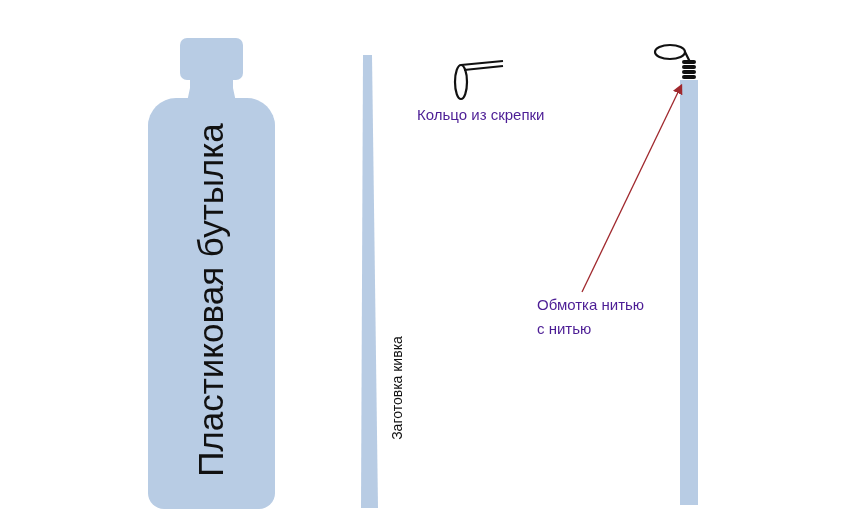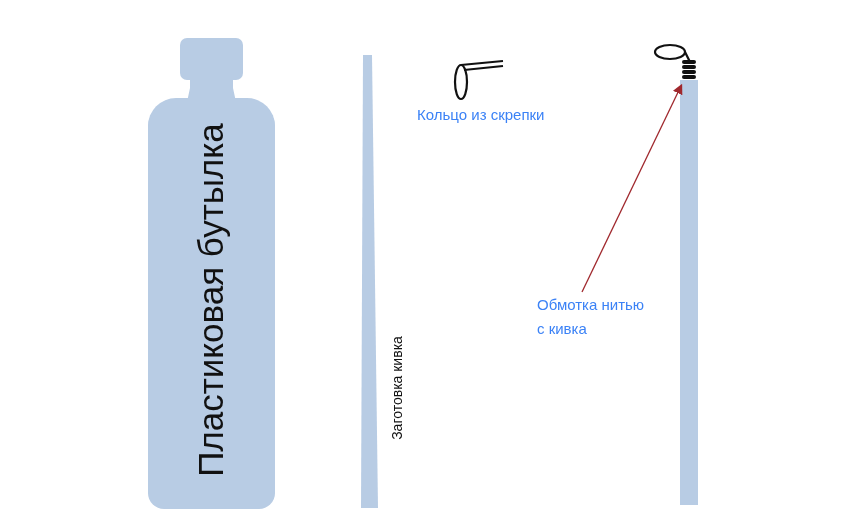--- a/index.html
+++ b/index.html
@@ -6,21 +6,21 @@
   body { width: 850px; height: 526px; background: #ffffff; position: relative; overflow: hidden; font-family: "Liberation Sans", "DejaVu Sans", sans-serif; }
   .abs { position: absolute; }
   .bottle-cap { left: 180px; top: 38px; width: 63px; height: 42px; background: #b8cce4; border-radius: 7px; }
   .bottle-neck { left: 190px; top: 74px; width: 43px; height: 30px; background: #b8cce4; }
   .bottle-body { left: 148px; top: 98px; width: 127px; height: 411px; background: #b8cce4; border-radius: 28px 28px 16px 16px; }
   .bottle-label { left: 211px; top: 300px; width: 0; height: 0; }
   .bottle-label span { position: absolute; white-space: nowrap; font-size: 35px; color: #111; transform: translate(-50%, -50%) rotate(-90deg); left: 0; top: 0; }
   .rod { background: #b8cce4; }
   .rod-label { left: 397px; top: 388px; width: 0; height: 0; }
   .rod-label span { position: absolute; white-space: nowrap; font-size: 14px; color: #111; transform: translate(-50%, -50%) rotate(-90deg); left: 0; top: 0; }
-  .text { font-size: 15px; color: #3b82f6; white-space: nowrap; }
+  .text { font-size: 15px; color: #4c1d95; white-space: nowrap; }
 </style>
 </head>
 <body>
 
 <div class="abs bottle-cap"></div>
 <div class="abs bottle-neck"></div>
 <svg class="abs" style="left:148px;top:88px;" width="127" height="60">
   <path d="M42 0 L85 0 L88 14 Q127 14 127 40 L127 60 L0 60 L0 40 Q0 14 39 14 Z" fill="#b8cce4"></path>
 </svg>
 <div class="abs bottle-body"></div>
@@ -55,13 +55,13 @@
 <svg class="abs" style="left:580px;top:80px;" width="110" height="215">
   <defs>
     <marker id="ah" markerWidth="8" markerHeight="8" refX="6" refY="4" orient="auto">
       <path d="M0 0 L8 4 L0 8 Z" fill="#a0282d"></path>
     </marker>
   </defs>
   <line x1="2" y1="212" x2="101" y2="6" stroke="#a0282d" stroke-width="1.3" marker-end="url(#ah)"></line>
 </svg>
 
 <div class="abs text" style="left:537px;top:296px;text-align:right;">Обмотка нитью</div>
-<div class="abs text" style="left:537px;top:320px;">с кивка</div>
+<div class="abs text" style="left:537px;top:320px;">с нитью</div>
 
 </body></html>

